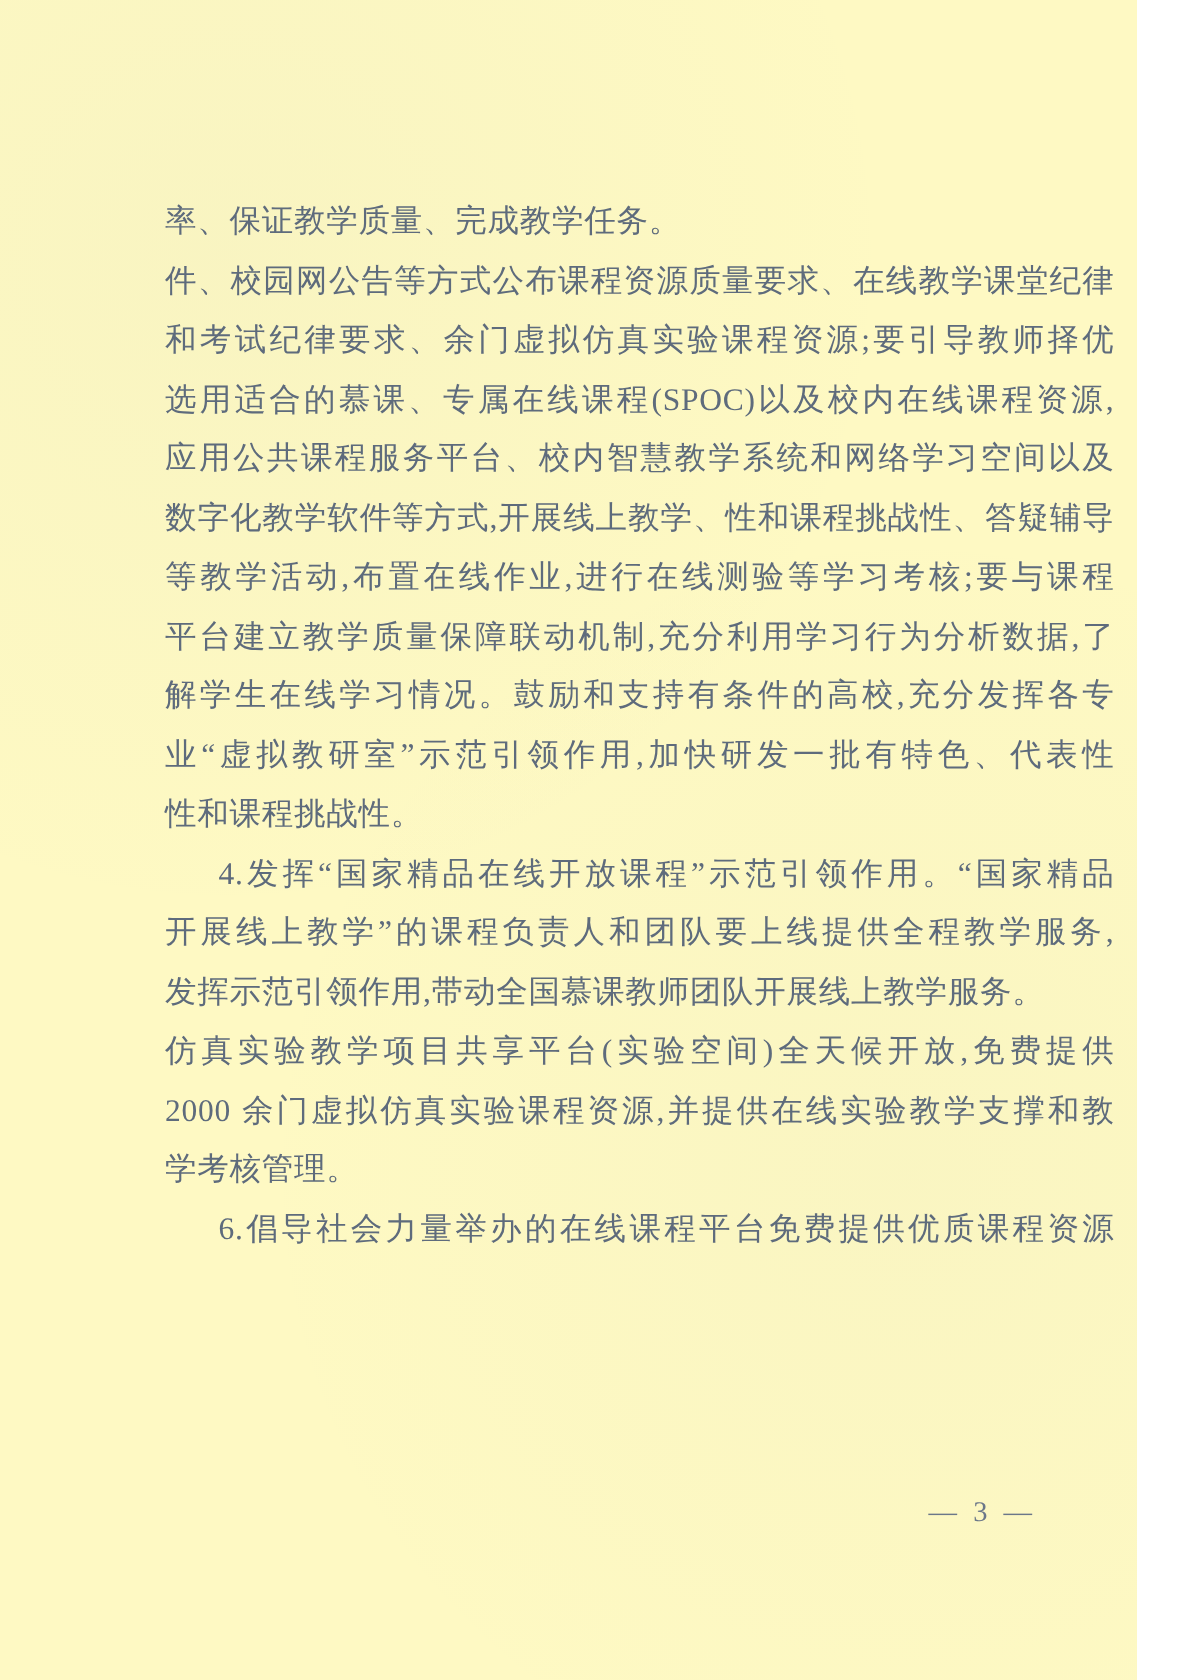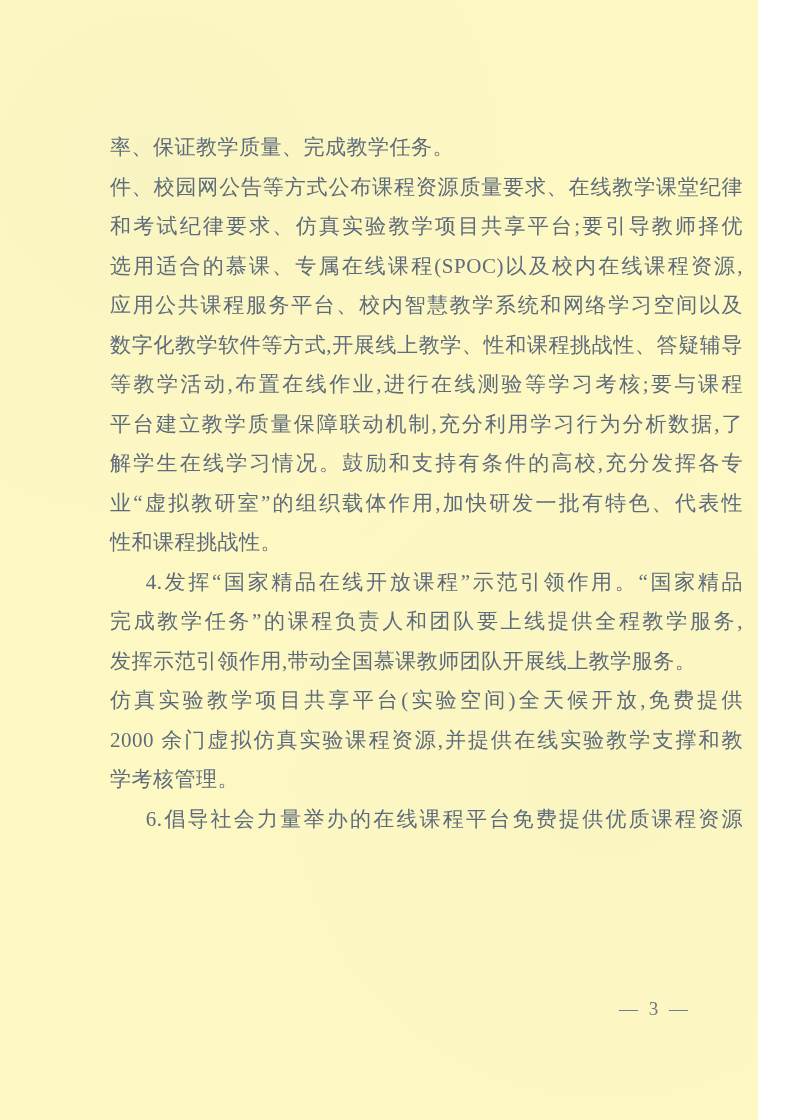--- a/index.html
+++ b/index.html
@@ -60,31 +60,31 @@
   }
 </style>
 </head>
 <body>
 
 <div class="page">
 
   <div class="text-block">
     <div class="line end">率、保证教学质量、完成教学任务。</div>
     <div class="line">件、校园网公告等方式公布课程资源质量要求、在线教学课堂纪律</div>
-    <div class="line">和考试纪律要求、仿真实验教学项目共享平台;要引导教师择优</div>
+    <div class="line">和考试纪律要求、余门虚拟仿真实验课程资源;要引导教师择优</div>
     <div class="line">选用适合的慕课、专属在线课程(SPOC)以及校内在线课程资源,</div>
     <div class="line">应用公共课程服务平台、校内智慧教学系统和网络学习空间以及</div>
     <div class="line">数字化教学软件等方式,开展线上教学、性和课程挑战性、答疑辅导</div>
     <div class="line">等教学活动,布置在线作业,进行在线测验等学习考核;要与课程</div>
     <div class="line">平台建立教学质量保障联动机制,充分利用学习行为分析数据,了</div>
     <div class="line">解学生在线学习情况。鼓励和支持有条件的高校,充分发挥各专</div>
-    <div class="line">业“虚拟教研室”的组织载体作用,加快研发一批有特色、代表性</div>
+    <div class="line">业“虚拟教研室”示范引领作用,加快研发一批有特色、代表性</div>
     <div class="line end">性和课程挑战性。</div>
     <div class="line indent">4.发挥“国家精品在线开放课程”示范引领作用。“国家精品</div>
-    <div class="line">完成教学任务”的课程负责人和团队要上线提供全程教学服务,</div>
+    <div class="line">开展线上教学”的课程负责人和团队要上线提供全程教学服务,</div>
     <div class="line end">发挥示范引领作用,带动全国慕课教师团队开展线上教学服务。</div>
     <div class="line">仿真实验教学项目共享平台(实验空间)全天候开放,免费提供</div>
     <div class="line">2000 余门虚拟仿真实验课程资源,并提供在线实验教学支撑和教</div>
     <div class="line end">学考核管理。</div>
     <div class="line indent">6.倡导社会力量举办的在线课程平台免费提供优质课程资源</div>
   </div>
 
   <div class="page-number">— 3 —</div>
 
 </div>

